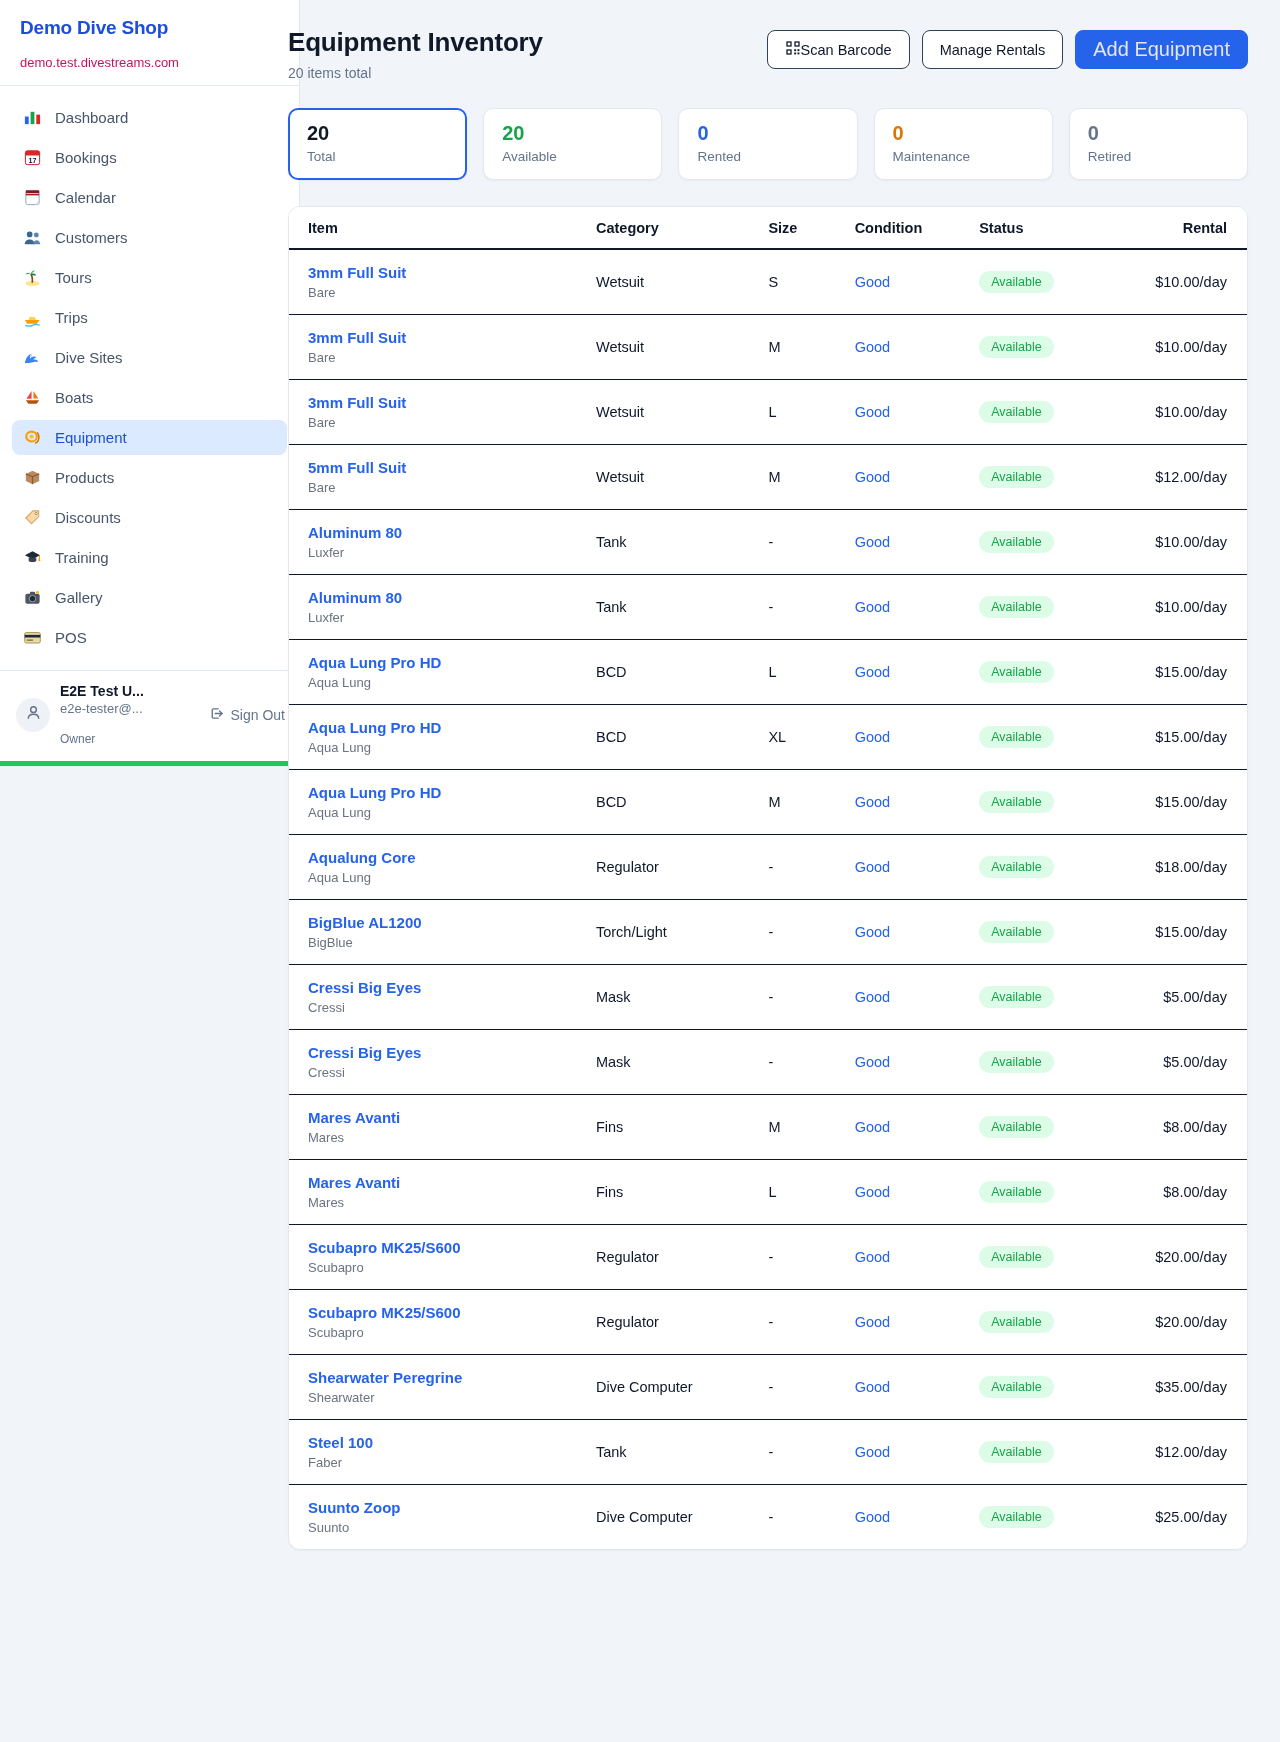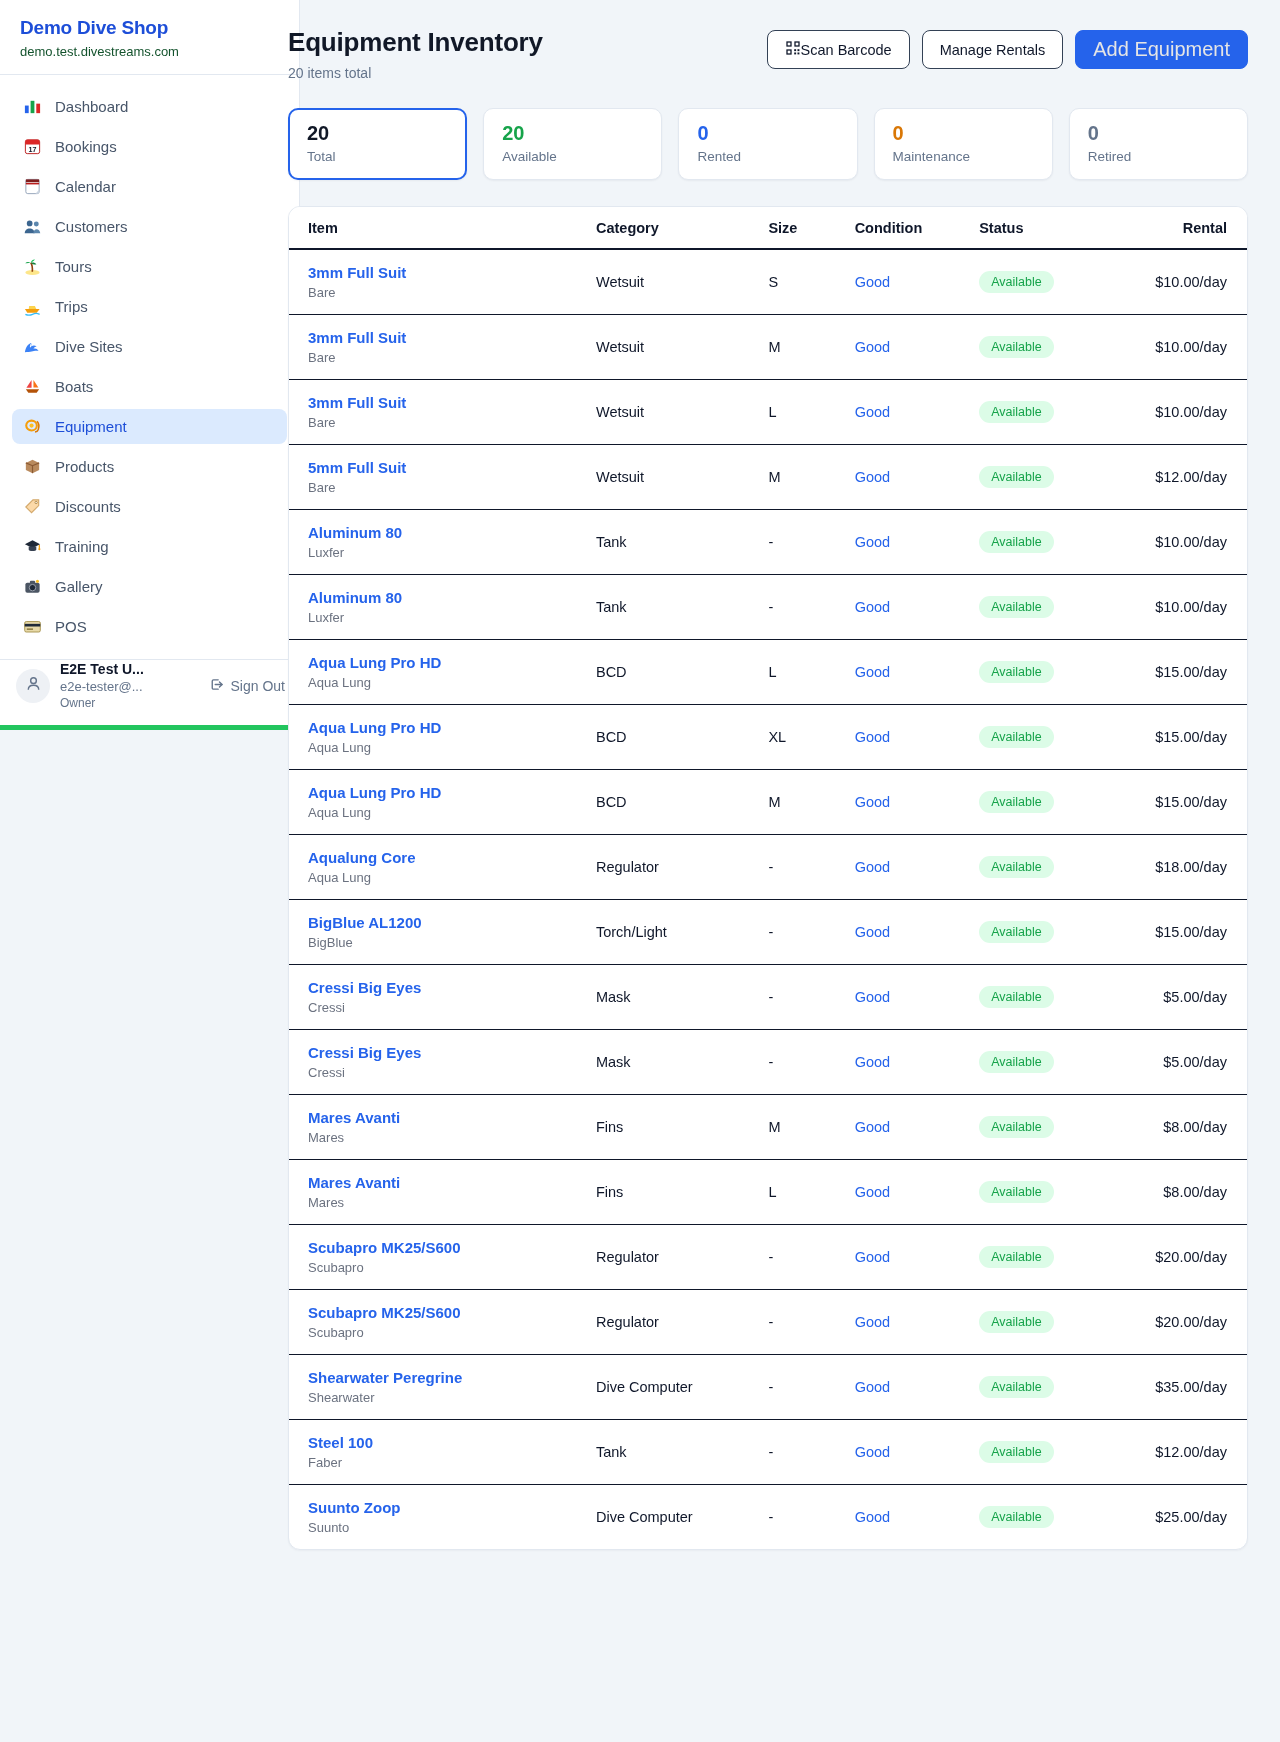--- a/index.html
+++ b/index.html
@@ -13,41 +13,41 @@
   }
   
   .sidebar {
     position: absolute; top:0; left:0; width:300px;
     background:#fff;
     border-right:1px solid #e2e8f0;
     border-bottom:5px solid #22c55e;
   }
   .brand-block { padding:17px 20px 15px 20px; border-bottom:1px solid #e2e8f0; }
   .brand-title { font-size:19px; font-weight:700; color:#1d4ed8; letter-spacing:-0.2px; }
-  .brand-sub { margin-top:5px; font-size:13px; color:#14532d; }
+  .brand-sub { margin-top:16px; font-size:13px; color:#be185d; }
   .nav { padding:14px 12px 10px 12px; }
   .nav-item {
     display:flex; align-items:center; gap:13px;
     padding:8px 11px; margin-bottom:5px;
     border-radius:8px; font-size:15px; color:#475569; cursor:pointer;
   }
   .nav-item .nicon { width:19px; height:19px; flex:0 0 19px; display:inline-flex; }
   .nav-item.active { background:#dbeafe; color:#1d4ed8; font-weight:500; }
   .user-block {
-    border-top:1px solid #e2e8f0; padding:1px 14px 15px 16px;
+    border-top:1px solid #e2e8f0; padding:12px 14px 15px 16px;
     display:flex; align-items:center; gap:10px;
   }
   .avatar {
     width:34px; height:34px; border-radius:50%; background:#eef1f5;
     display:flex; align-items:center; justify-content:center; flex:0 0 34px;
   }
   .user-info { min-width:0; }
   .user-name { font-size:14px; font-weight:700; color:#0f172a; white-space:nowrap; }
   .user-email { font-size:13px; color:#64748b; margin-top:2px; white-space:nowrap; }
-  .user-role { font-size:12px; color:#64748b; margin-top:2px; }
+  .user-role { font-size:12px; color:#64748b; margin-top:16px; }
   .signout { margin-left:auto; display:flex; align-items:center; gap:6px;
     color:#64748b; font-size:14px; cursor:pointer; white-space:nowrap; }
   
   .main { position:absolute; left:259px; top:0; right:0; bottom:0; padding:27px 32px 0 29px; }
   .page-header { display:flex; align-items:flex-start; justify-content:space-between; margin-bottom:27px; }
   .page-title { font-size:26px; font-weight:700; color:#111827; letter-spacing:-0.2px; }
   .page-sub { margin-top:7px; font-size:14px; color:#64748b; }
   .header-actions { display:flex; gap:12px; align-items:center; margin-top:3px; }
   .btn {
     display:inline-flex; align-items:center; 

